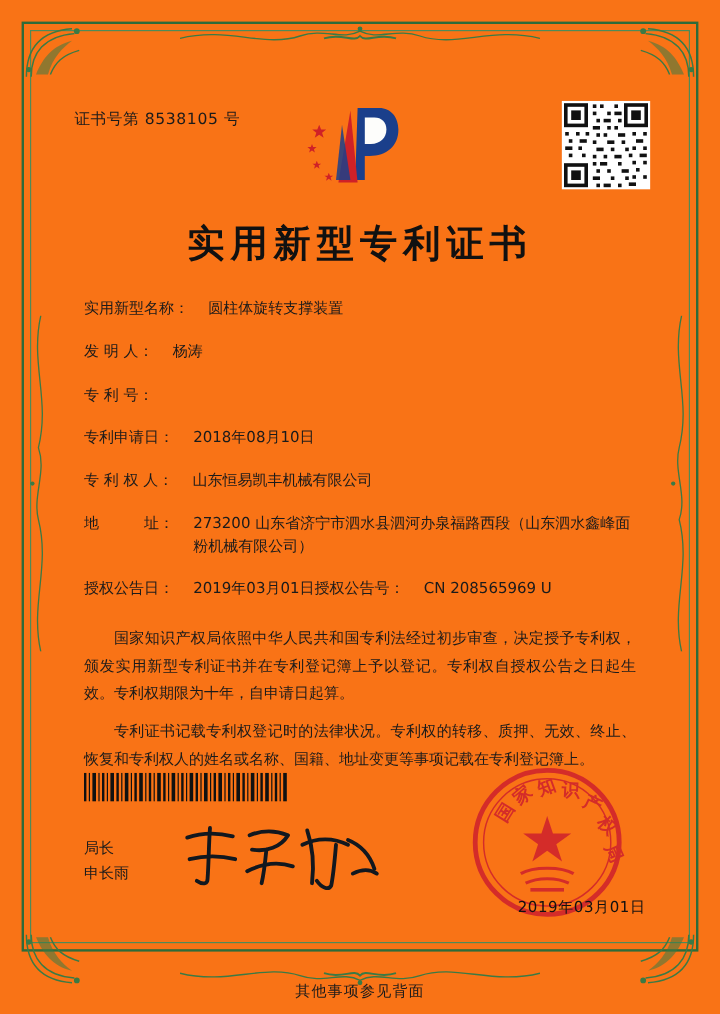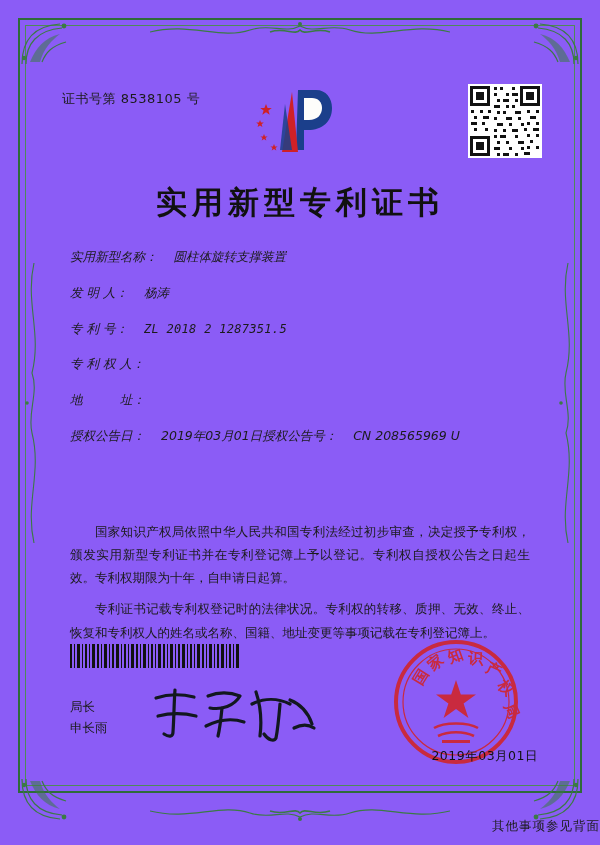--- a/index.html
+++ b/index.html
@@ -11,21 +11,21 @@
     width: 600px;
     height: 845px;
     font-family: "DejaVu Sans", "Liberation Sans", sans-serif;
     color: #1b1b1b;
     position: relative;
     overflow: hidden;
   }
   .page {
     position: absolute;
     inset: 0;
-    background: #8b5cf6;
+    background: #f97316;
   }
   
   .border-outer {
     position: absolute;
     left: 18px;
     top: 18px;
     width: 564px;
     height: 775px;
     border: 2px solid #2f6b3a;
     box-sizing: border-box;
@@ -107,21 +107,20 @@
     left: 70px;
     top: 248px;
     width: 460px;
     font-size: 12.5px;
     line-height: 1.5;
   }
   .f-row {
     display: flex;
     align-items: flex-start;
     margin-bottom: 17px;
-    font-style: italic;
   }
   .f-label {
     flex: 0 0 auto;
     white-space: pre;
     color: #1b1b1b;
   }
   .f-value {
     flex: 1 1 auto;
     color: #1b1b1b;
     word-break: break-all;
@@ -204,21 +203,21 @@
     left: 0; right: 0;
     top: 780px;
     text-align: center;
     font-size: 12px;
     color: #1b1b1b;
   }
   .footer-note {
     position: absolute;
     left: 0; right: 0;
     top: 818px;
-    text-align: right;
+    text-align: center;
     font-size: 12.5px;
     color: #1b1b1b;
     letter-spacing: 1px;
   }
 </style>
 </head>
 <body>
 
 <div class="page">
 
@@ -391,27 +390,32 @@
     <div class="f-row">
       <span class="f-label">实用新型名称：</span>
       <span class="f-value">圆柱体旋转支撑装置</span>
     </div>
     <div class="f-row">
       <span class="f-label">发 明 人：</span>
       <span class="f-value">杨涛</span>
     </div>
     <div class="f-row">
       <span class="f-label">专 利 号：</span>
-      <span class="f-value mono">ZL 2018 2 1287351.5</span>
+    </div>
+    <div class="f-row">
+      <span class="f-label">专利申请日：</span>
+      <span class="f-value">2018年08月10日</span>
     </div>
     <div class="f-row">
       <span class="f-label">专 利 权 人：</span>
+      <span class="f-value">山东恒易凯丰机械有限公司</span>
     </div>
     <div class="f-row">
       <span class="f-label">地　　　址：</span>
+      <span class="f-value">273200 山东省济宁市泗水县泗河办泉福路西段（山东泗水鑫峰面粉机械有限公司）</span>
     </div>
     <div class="f-row two-col">
       <span class="col1">
         <span class="f-label">授权公告日：</span>
         <span class="f-value">2019年03月01日</span>
       </span>
       <span class="col2">
         <span class="f-label">授权公告号：</span>
         <span class="f-value">CN 208565969 U</span>
       </span>

